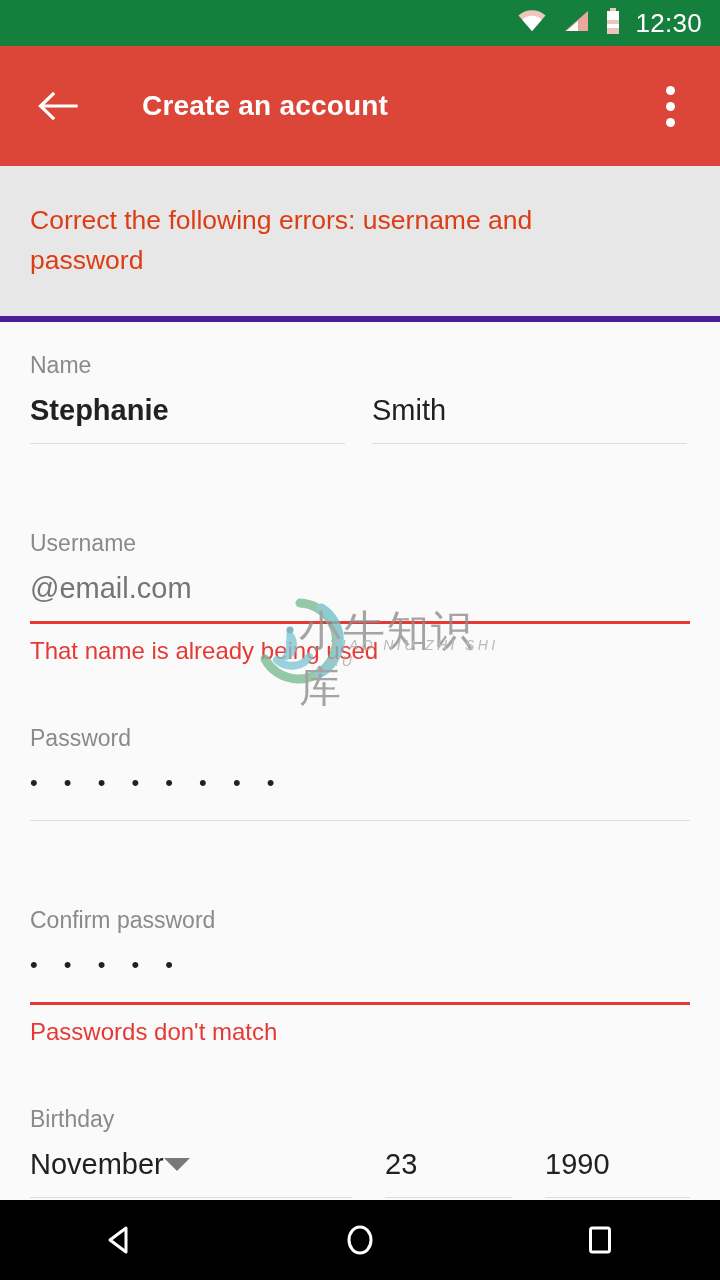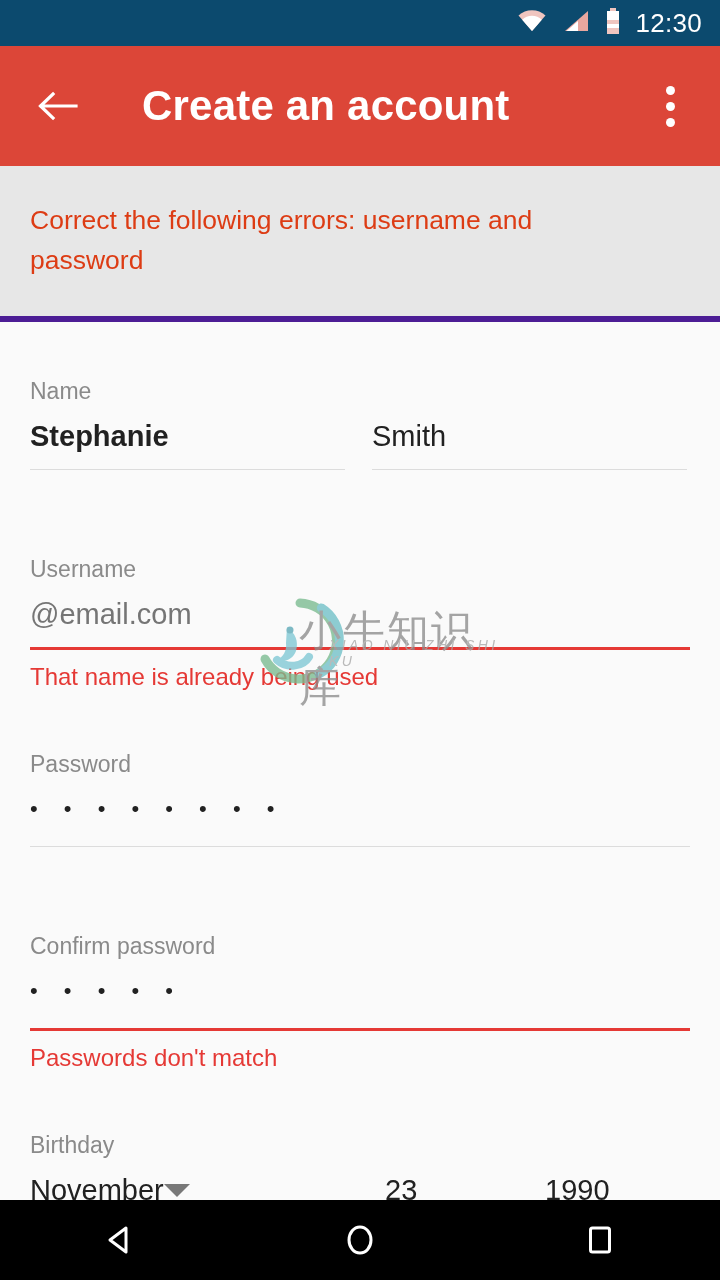--- a/index.html
+++ b/index.html
@@ -6,36 +6,36 @@
   html, body {
     width:720px; height:1280px;
     font-family:"Liberation Sans", sans-serif;
     background:#fafafa;
     overflow:hidden;
   }
   .screen { position:relative; width:720px; height:1280px; overflow:hidden; }
 
   
   .status-bar {
-    height:46px; background:#0c4a6e;
+    height:46px; background:#15803d;
     display:flex; align-items:center; justify-content:flex-end;
     padding-right:18px; gap:14px;
   }
   .status-icons { display:flex; align-items:center; gap:15px; }
   .status-time { color:#ffffff; font-size:26px; letter-spacing:.3px; }
 
   
   .app-bar {
     height:120px; background:#dc4638;
     display:flex; align-items:center; position:relative;
   }
   .back-btn { width:56px; height:56px; margin-left:30px;
               display:flex; align-items:center; justify-content:center; }
   .app-title {
-    color:#ffffff; font-size:42px; font-weight:bold;
+    color:#ffffff; font-size:28px; font-weight:bold;
     margin-left:56px; letter-spacing:.2px;
   }
   .overflow-btn {
     position:absolute; right:22px; top:50%; transform:translateY(-50%);
     width:56px; height:56px; display:flex; flex-direction:column;
     align-items:center; justify-content:center; gap:7px;
   }
   .overflow-btn i { display:block; width:9px; height:9px; border-radius:50%; background:#fff; }
 
   
@@ -159,21 +159,21 @@
       <i></i>
         <i></i>
         <i></i>
     </div>
   </div>
 
   <div class="error-banner">
     <div class="error-banner-text">Correct the following errors: username and password</div>
   </div>
 
-  <div class="content-clip" style="top:344px;">
+  <div class="content-clip" style="top:318px;">
     <div class="form">
 
       <div class="field-group">
         <span class="field-label">Name</span>
         <div class="field-row">
           <div class="field name-first">
             <span class="field-value">Stephanie</span>
           </div>
           <div class="name-gap"></div>
           <div class="field name-last">

